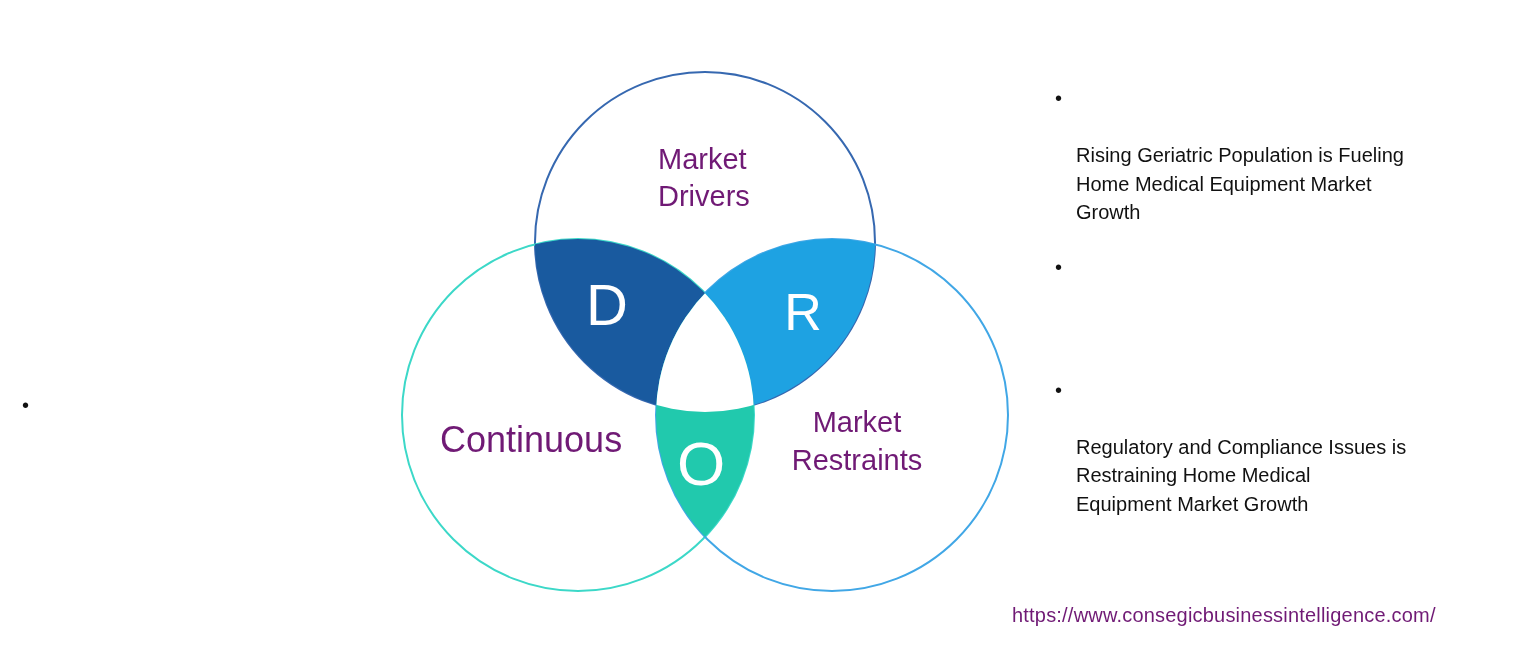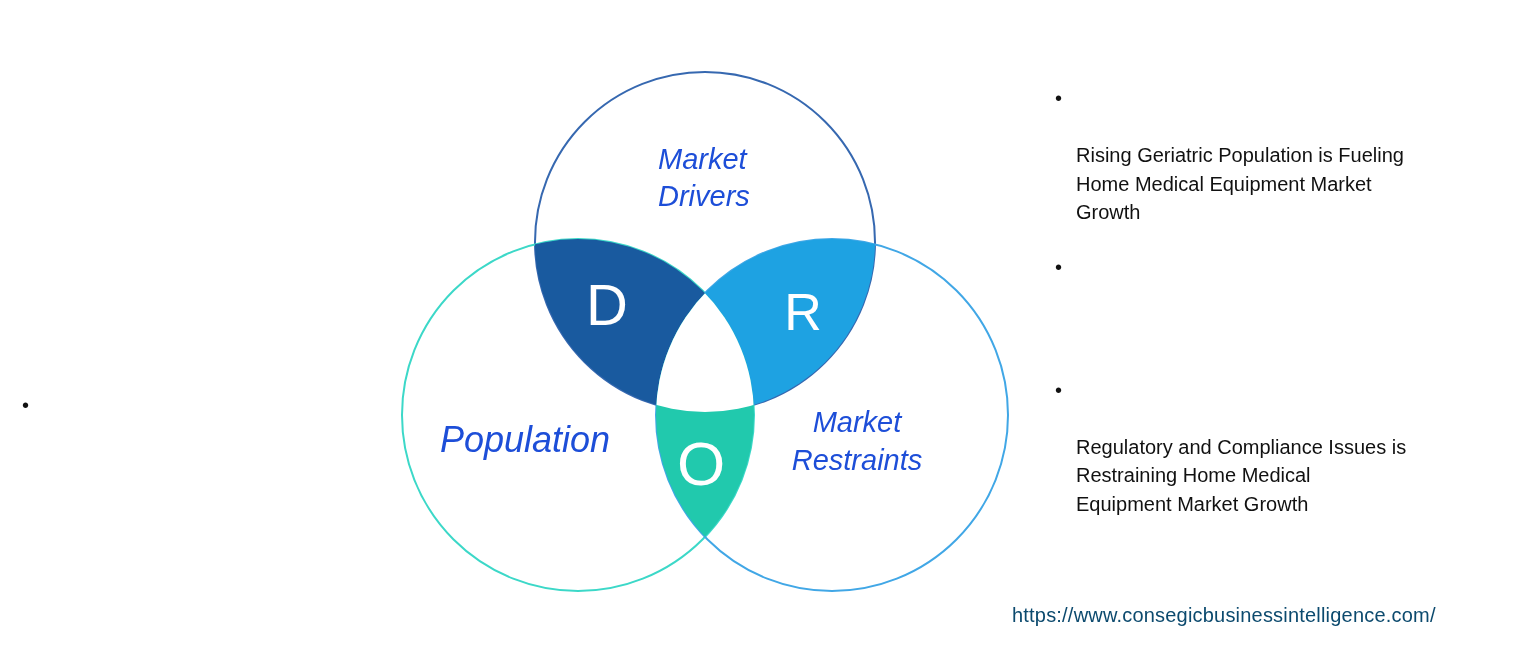--- a/index.html
+++ b/index.html
@@ -15,23 +15,22 @@
     position: absolute;
     left: 0; top: 0;
     width: 1515px; height: 660px;
   }
   .venn-svg text {
     font-family: "Liberation Sans", sans-serif;
     fill: #ffffff;
   }
   .circle-label {
     position: absolute;
-    color: #1d4ed8;
+    color: #701a75;
     white-space: pre-line;
-    font-style: italic;
   }
   .label-drivers   { left: 658px; top: 141px; font-size: 29px; line-height: 37px; }
   .label-opportunity { left: 440px; top: 418px; font-size: 36px; line-height: 43px; white-space: nowrap; }
   .label-restraints { left: 776px; top: 403px; width: 162px; text-align: center; font-size: 29px; line-height: 38px; }
   .notes {
     position: absolute;
     margin: 0; padding: 0;
     list-style: none;
     color: #111111;
     font-size: 20px;
@@ -44,21 +43,21 @@
   .right-notes .note-item { padding-left: 26px; }
   .right-notes .note-item:nth-child(2) { margin-top: 26px; }
   .right-notes .note-item:nth-child(3) { margin-top: 66px; }
   .dot { position: absolute; left: 0; top: 0; }
   .right-notes .dot { left: 5px; }
   .source-url {
     position: absolute;
     left: 1012px; top: 604px;
     font-size: 20px;
     letter-spacing: 0.2px;
-    color: #0c4a6e;
+    color: #701a75;
   }
 </style>
 </head>
 <body>
 
 <div class="stage">
 
   <svg class="venn-svg" viewBox="0 0 1515 660" aria-hidden="true">
     <defs>
       <clipPath id="clipTop">
@@ -89,21 +88,21 @@
       </g>
     </g>
 
     <text x="607" y="325" font-size="58" text-anchor="middle" fill="#ffffff">D</text>
     <text x="803" y="330" font-size="52" text-anchor="middle" fill="#ffffff">R</text>
     <text x="701" y="485" font-size="62" text-anchor="middle" fill="#ffffff">O</text>
   </svg>
 
   <div class="circle-label label-drivers">Market
 Drivers</div>
-  <div class="circle-label label-opportunity">Population</div>
+  <div class="circle-label label-opportunity">Continuous</div>
   <div class="circle-label label-restraints">Market
 Restraints</div>
 
   <ul class="notes left-notes">
     <li class="note-item">
       <span class="dot">•</span>
     </li>
   </ul>
 
   <ul class="notes right-notes">

